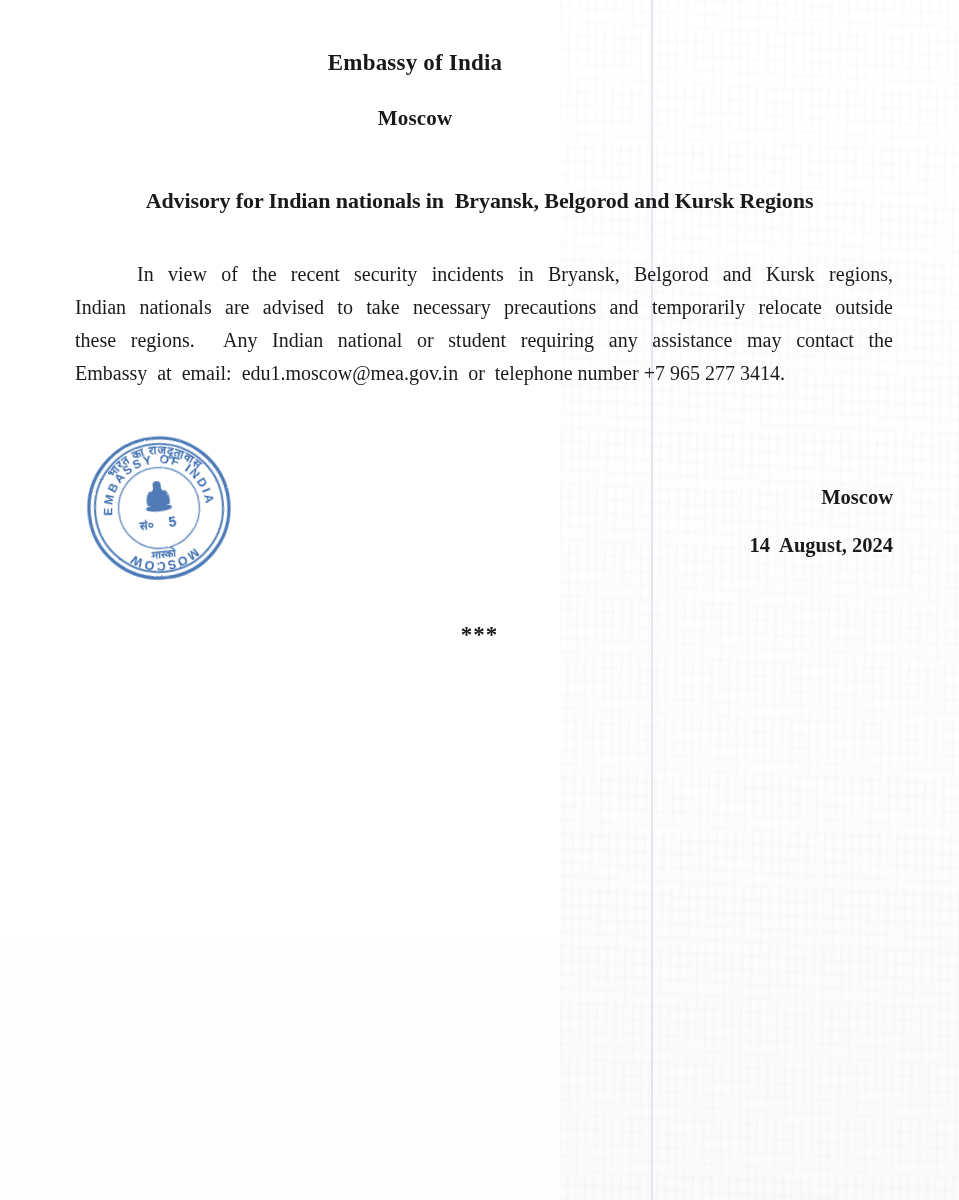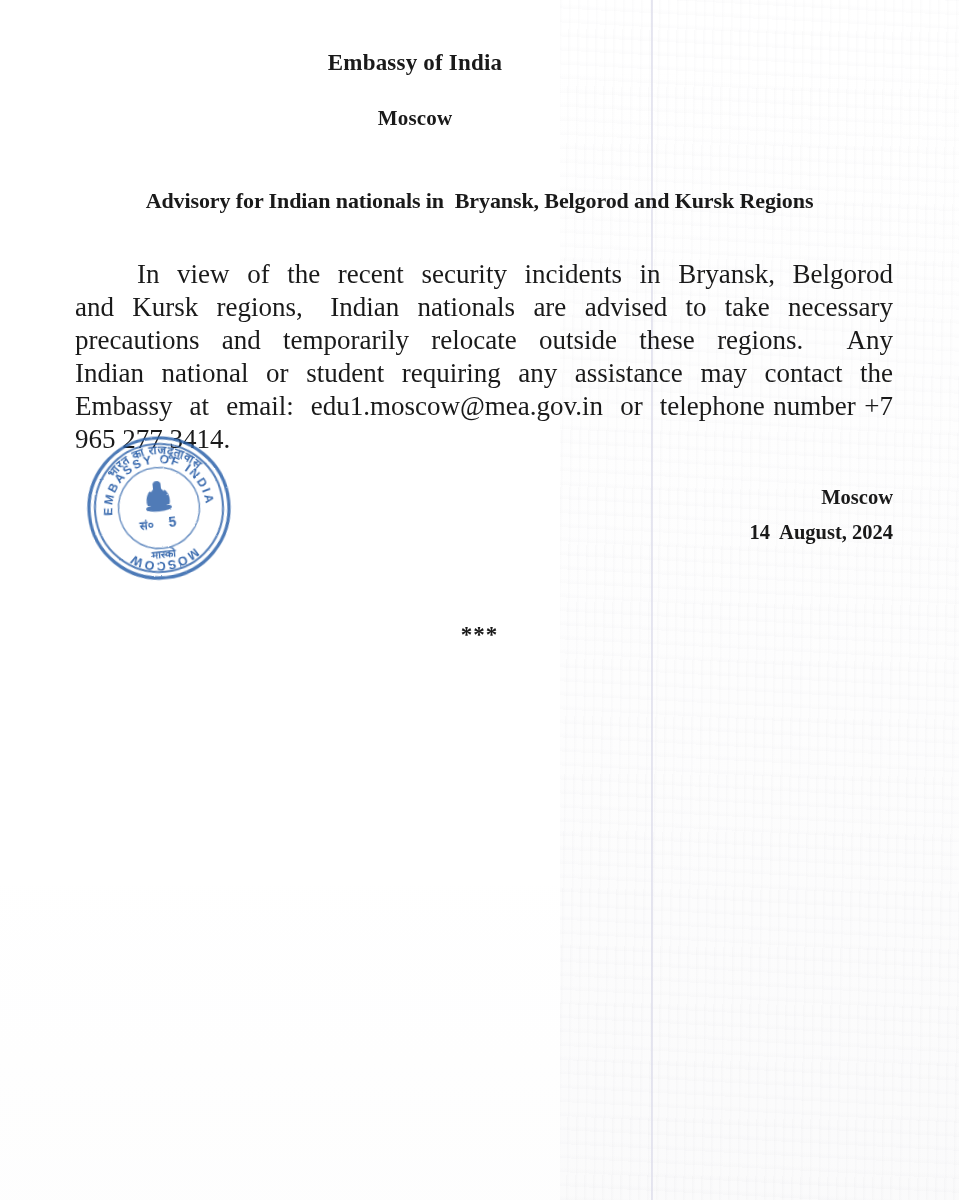--- a/index.html
+++ b/index.html
@@ -77,38 +77,38 @@
     font-weight: bold;
     white-space: pre;
     letter-spacing: -0.1px;
   }
 
   .body-text {
     position: absolute;
     left: 75px;
     top: 258px;
     width: 818px;
-    font-size: 27px;
+    font-size: 20px;
     line-height: 33px;
     text-align: justify;
     text-justify: inter-word;
     text-indent: 62px;
     white-space: pre-wrap;
   }
 
   .signature-block {
     position: absolute;
     right: 66px;
     top: 486px;
     text-align: right;
     font-weight: bold;
     font-size: 20.5px;
   }
   .sig-date {
-    margin-top: 12px;
+    margin-top: 25px;
     white-space: pre;
   }
 
   .asterisks {
     position: absolute;
     left: 0;
     top: 622px;
     width: 959px;
     text-align: center;
     font-size: 23px;

